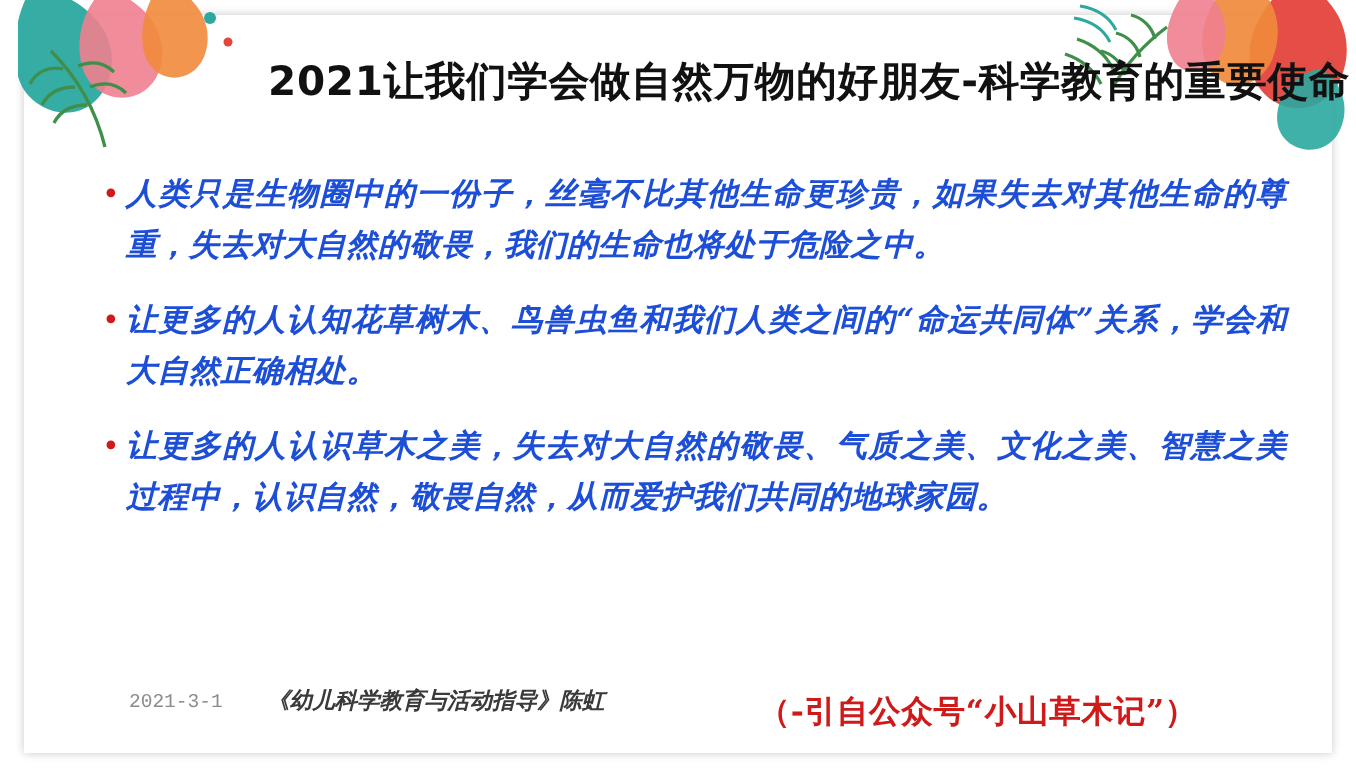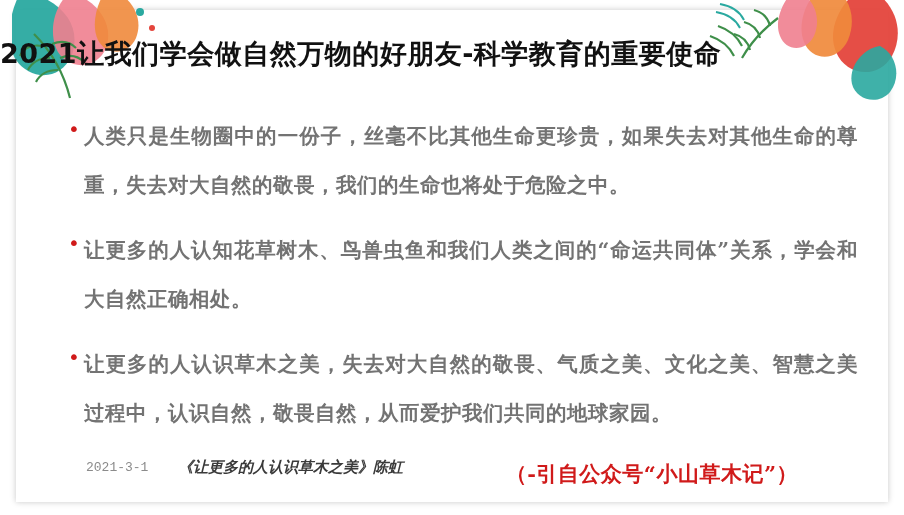--- a/index.html
+++ b/index.html
@@ -33,23 +33,23 @@
   .deco {
     position: absolute;
     pointer-events: none;
   }
   .deco-tl { left: 12px; top: 0px; width: 190px; height: 110px; }
   .deco-tr { right: 6px; top: 0px; width: 240px; height: 120px; }
 
   .title {
     position: absolute;
     left: 0;
-    right: 16px;
+    right: 4px;
     top: 36px;
-    text-align: left;
+    text-align: right;
     font-family: "DejaVu Sans", "Liberation Sans", sans-serif;
     font-weight: bold;
     font-size: 27px;
     letter-spacing: 0.5px;
     color: #111111;
     white-space: nowrap;
   }
 
   .body-list {
     position: absolute;
@@ -65,27 +65,28 @@
   .bullet-dot {
     flex: 0 0 auto;
     width: 16px;
     color: #d01a1a;
     font-family: "DejaVu Sans", sans-serif;
     font-size: 20px;
     line-height: 34px;
   }
   .bullet-text {
     flex: 1 1 auto;
-    color: #737373;
+    color: #1d4ed8;
     font-family: "DejaVu Serif", "Liberation Serif", serif;
     font-weight: bold;
     font-size: 20.5px;
-    line-height: 49px;
+    line-height: 34px;
     letter-spacing: 0.5px;
     text-align: justify;
+    font-style: italic;
   }
   .source-line {
     position: absolute;
     left: 16px;
     right: 60px;
     top: 348px;
     text-align: right;
     color: #d01a1a;
     font-family: "DejaVu Serif", "Liberation Serif", serif;
     font-weight: bold;
@@ -170,15 +171,15 @@
 
     <div class="bullet-row">
       <span class="bullet-dot">•</span>
       <span class="bullet-text">让更多的人认识草木之美，失去对大自然的敬畏、气质之美、文化之美、智慧之美过程中，认识自然，敬畏自然，从而爱护我们共同的地球家园。</span>
     </div>
 
     <div class="source-line">（-引自公众号“小山草木记”）</div>
   </div>
 
   <div class="footer-date">2021-3-1</div>
-  <div class="footer-ref">《让更多的人认识草木之美》陈虹</div>
+  <div class="footer-ref">《幼儿科学教育与活动指导》陈虹</div>
 
 </div>
 
 </body></html>

